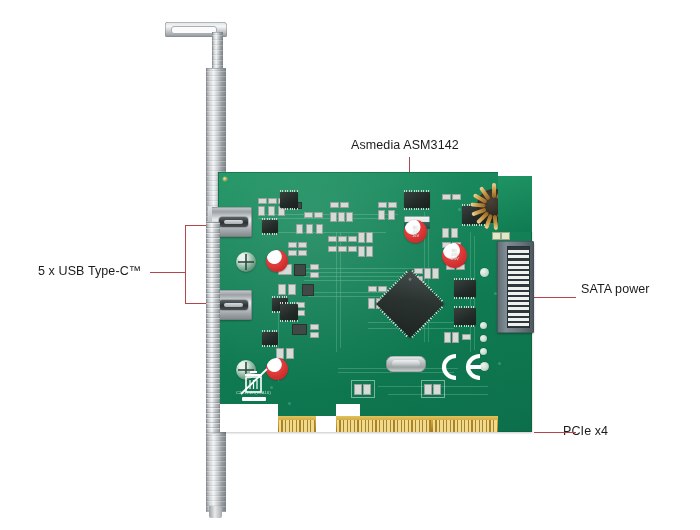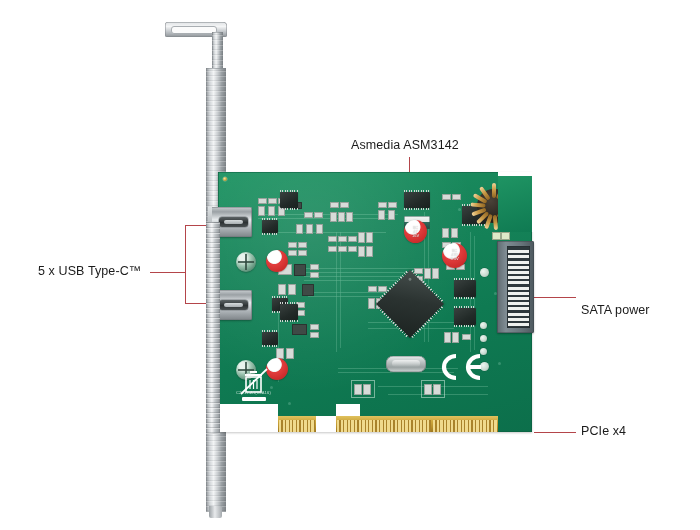--- a/index.html
+++ b/index.html
@@ -199,24 +199,24 @@
 
   <div class="label" style="left:351px;top:139px;">Asmedia ASM3142</div>
   <div class="lead v" style="left:409px;top:157px;height:148px;"></div>
 
   <div class="label" style="left:38px;top:265px;">5 x  USB Type-C™</div>
   <div class="lead h" style="left:150px;top:272px;width:35px;"></div>
   <div class="lead v" style="left:185px;top:225px;height:79px;"></div>
   <div class="lead h" style="left:185px;top:225px;width:26px;"></div>
   <div class="lead h" style="left:185px;top:303px;width:26px;"></div>
 
-  <div class="label" style="left:581px;top:304px;">SATA power</div>
+  <div class="label" style="left:581px;top:283px;">SATA power</div>
   <div class="lead h" style="left:534px;top:297px;width:42px;"></div>
 
-  <div class="label" style="left:581px;top:425px;">PCIe x4</div>
+  <div class="label" style="left:563px;top:425px;">PCIe x4</div>
   <div class="lead h" style="left:534px;top:432px;width:42px;"></div>
 
   <div class="bracket" style="left:150px;top:18px;width:80px;height:500px;">
 
     <div class="brk-tab" style="position:absolute;left:15px;top:4px;width:62px;height:15px;"></div>
     <div class="brk-slot" style="left:21px;top:8px;width:44px;height:6px;"></div>
 
     <div class="brk-body" style="position:absolute;left:62px;top:14px;width:11px;height:44px;"></div>
 
     <div class="brk-body" style="position:absolute;left:56px;top:50px;width:20px;height:444px;"></div>

